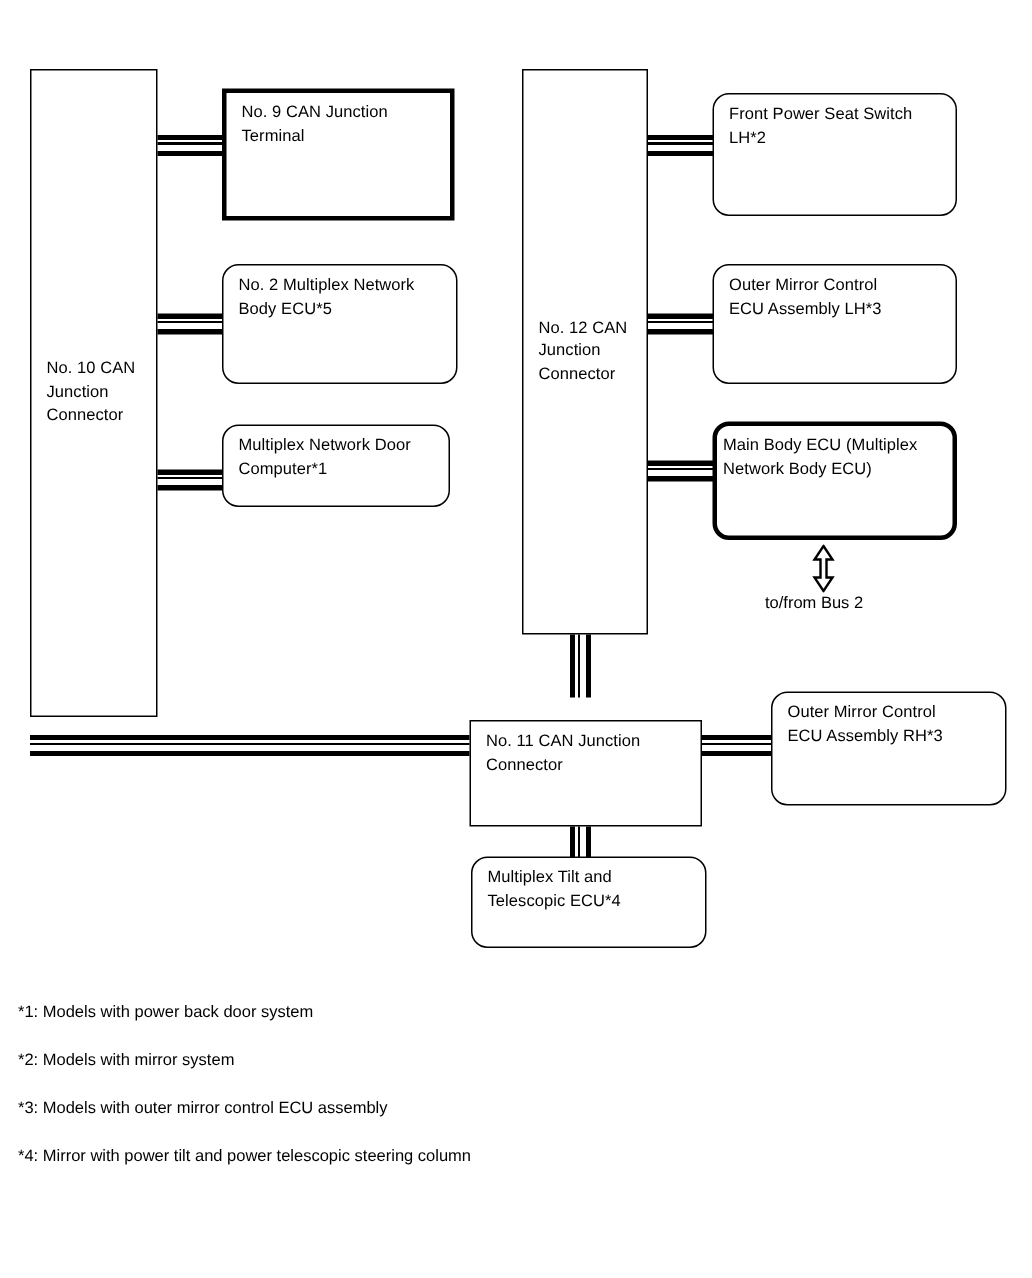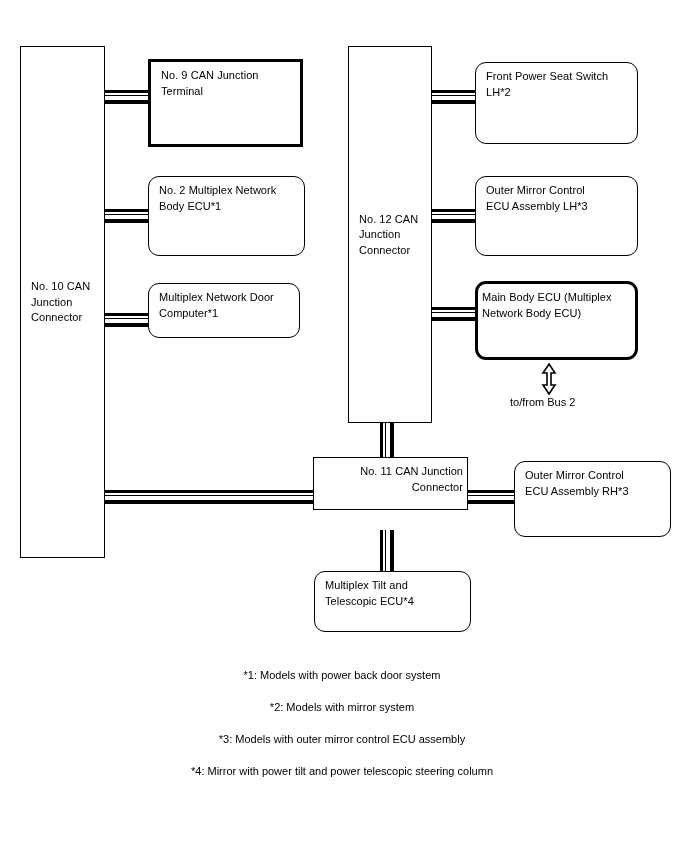--- a/index.html
+++ b/index.html
@@ -89,21 +89,20 @@
     white-space: nowrap;
     z-index: 4;
   }
 
   
   .footnotes {
     position: absolute;
     left: 12px;
     top: 668px;
     width: 660px;
-    text-align: center;
   }
   .footnote {
     font-size: 11px;
     line-height: 14px;
     margin-bottom: 18px;
     white-space: nowrap;
   }
 </style>
 </head>
 <body>
@@ -123,34 +122,34 @@
   <div class="bus-h" style="left:431px; top:307px; width:48px;"></div>
 
   <div class="bus-h" style="left:20px; top:490px; width:296px;"></div>
 
   <div class="bus-v" style="left:380px; top:415px; height:50px;"></div>
 
   <div class="bus-h" style="left:466px; top:490px; width:52px;"></div>
 
   <div class="bus-v" style="left:380px; top:530px; height:42px;"></div>
 
-  <div class="node square midleft" style="left:20px; top:46px; width:85px; height:512px;">
+  <div class="node square midleft" style="left:20px; top:46px; width:85px; height:432px;">
     <span class="label">No. 10 CAN
 Junction
 Connector</span>
   </div>
 
   <div class="node square thick" style="left:148px; top:59px; width:155px; height:88px;">
     <span class="label">No. 9 CAN Junction
 Terminal</span>
   </div>
 
   <div class="node rounded" style="left:148px; top:176px; width:157px; height:80px;">
     <span class="label">No. 2 Multiplex Network
-Body ECU*1</span>
+Body ECU*5</span>
   </div>
 
   <div class="node rounded" style="left:148px; top:283px; width:152px; height:55px;">
     <span class="label">Multiplex Network Door
 Computer*1</span>
   </div>
 
   <div class="node square midleft" style="left:348px; top:46px; width:84px; height:377px;">
     <span class="label">No. 12 CAN
 Junction
@@ -170,21 +169,21 @@
   <div class="node rounded thick flush" style="left:475px; top:281px; width:163px; height:79px;">
     <span class="label">Main Body ECU (Multiplex
 Network Body ECU)</span>
   </div>
 
   <svg class="bus-arrow" style="left:538px; top:363px;" width="22" height="32" viewBox="0 0 22 32">
     <polygon points="11,1 17,10 13,10 13,22 17,22 11,31 5,22 9,22 9,10 5,10" fill="#ffffff" stroke="#000000" stroke-width="1.6" stroke-linejoin="miter"></polygon>
   </svg>
   <span class="bus-arrow-label" style="left:510px; top:395px;">to/from Bus 2</span>
 
-  <div class="node square" style="left:313px; top:457px; width:155px; height:53px;text-align:right;">
+  <div class="node square" style="left:313px; top:480px; width:155px; height:71px;">
     <span class="label">No. 11 CAN Junction
 Connector</span>
   </div>
 
   <div class="node rounded" style="left:514px; top:461px; width:157px; height:76px;">
     <span class="label">Outer Mirror Control
 ECU Assembly RH*3</span>
   </div>
 
   <div class="node rounded" style="left:314px; top:571px; width:157px; height:61px;">

